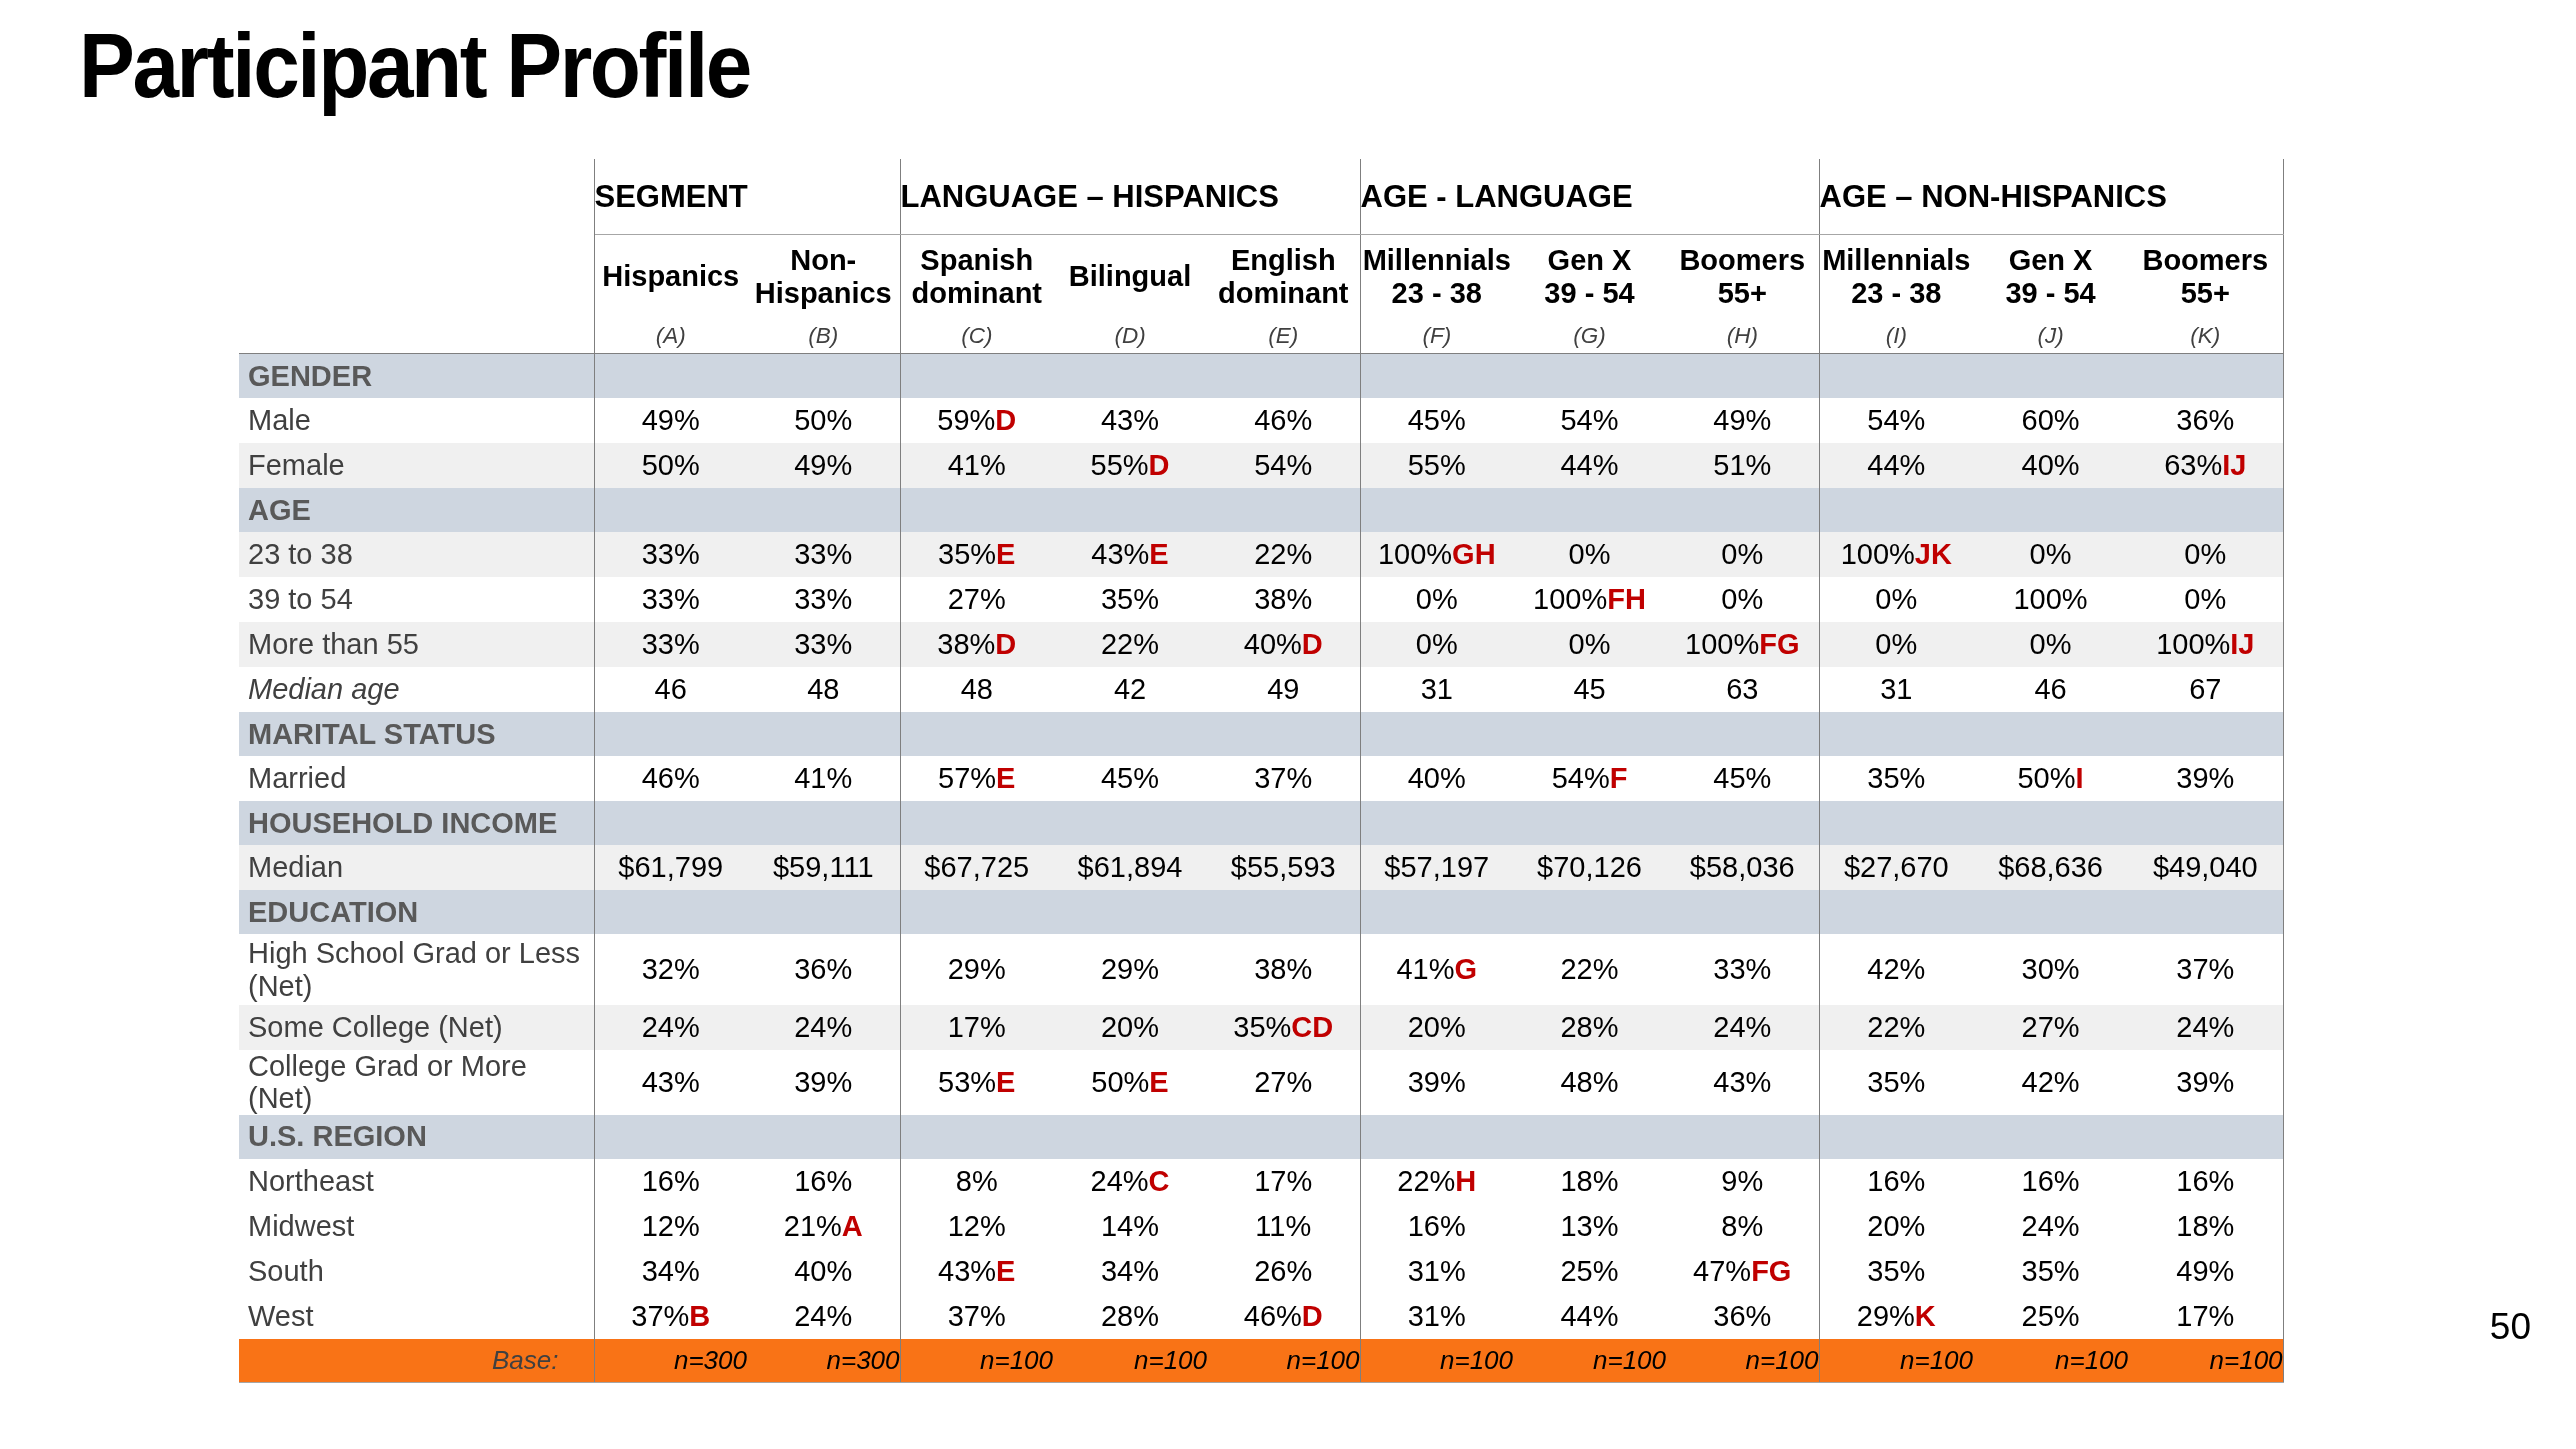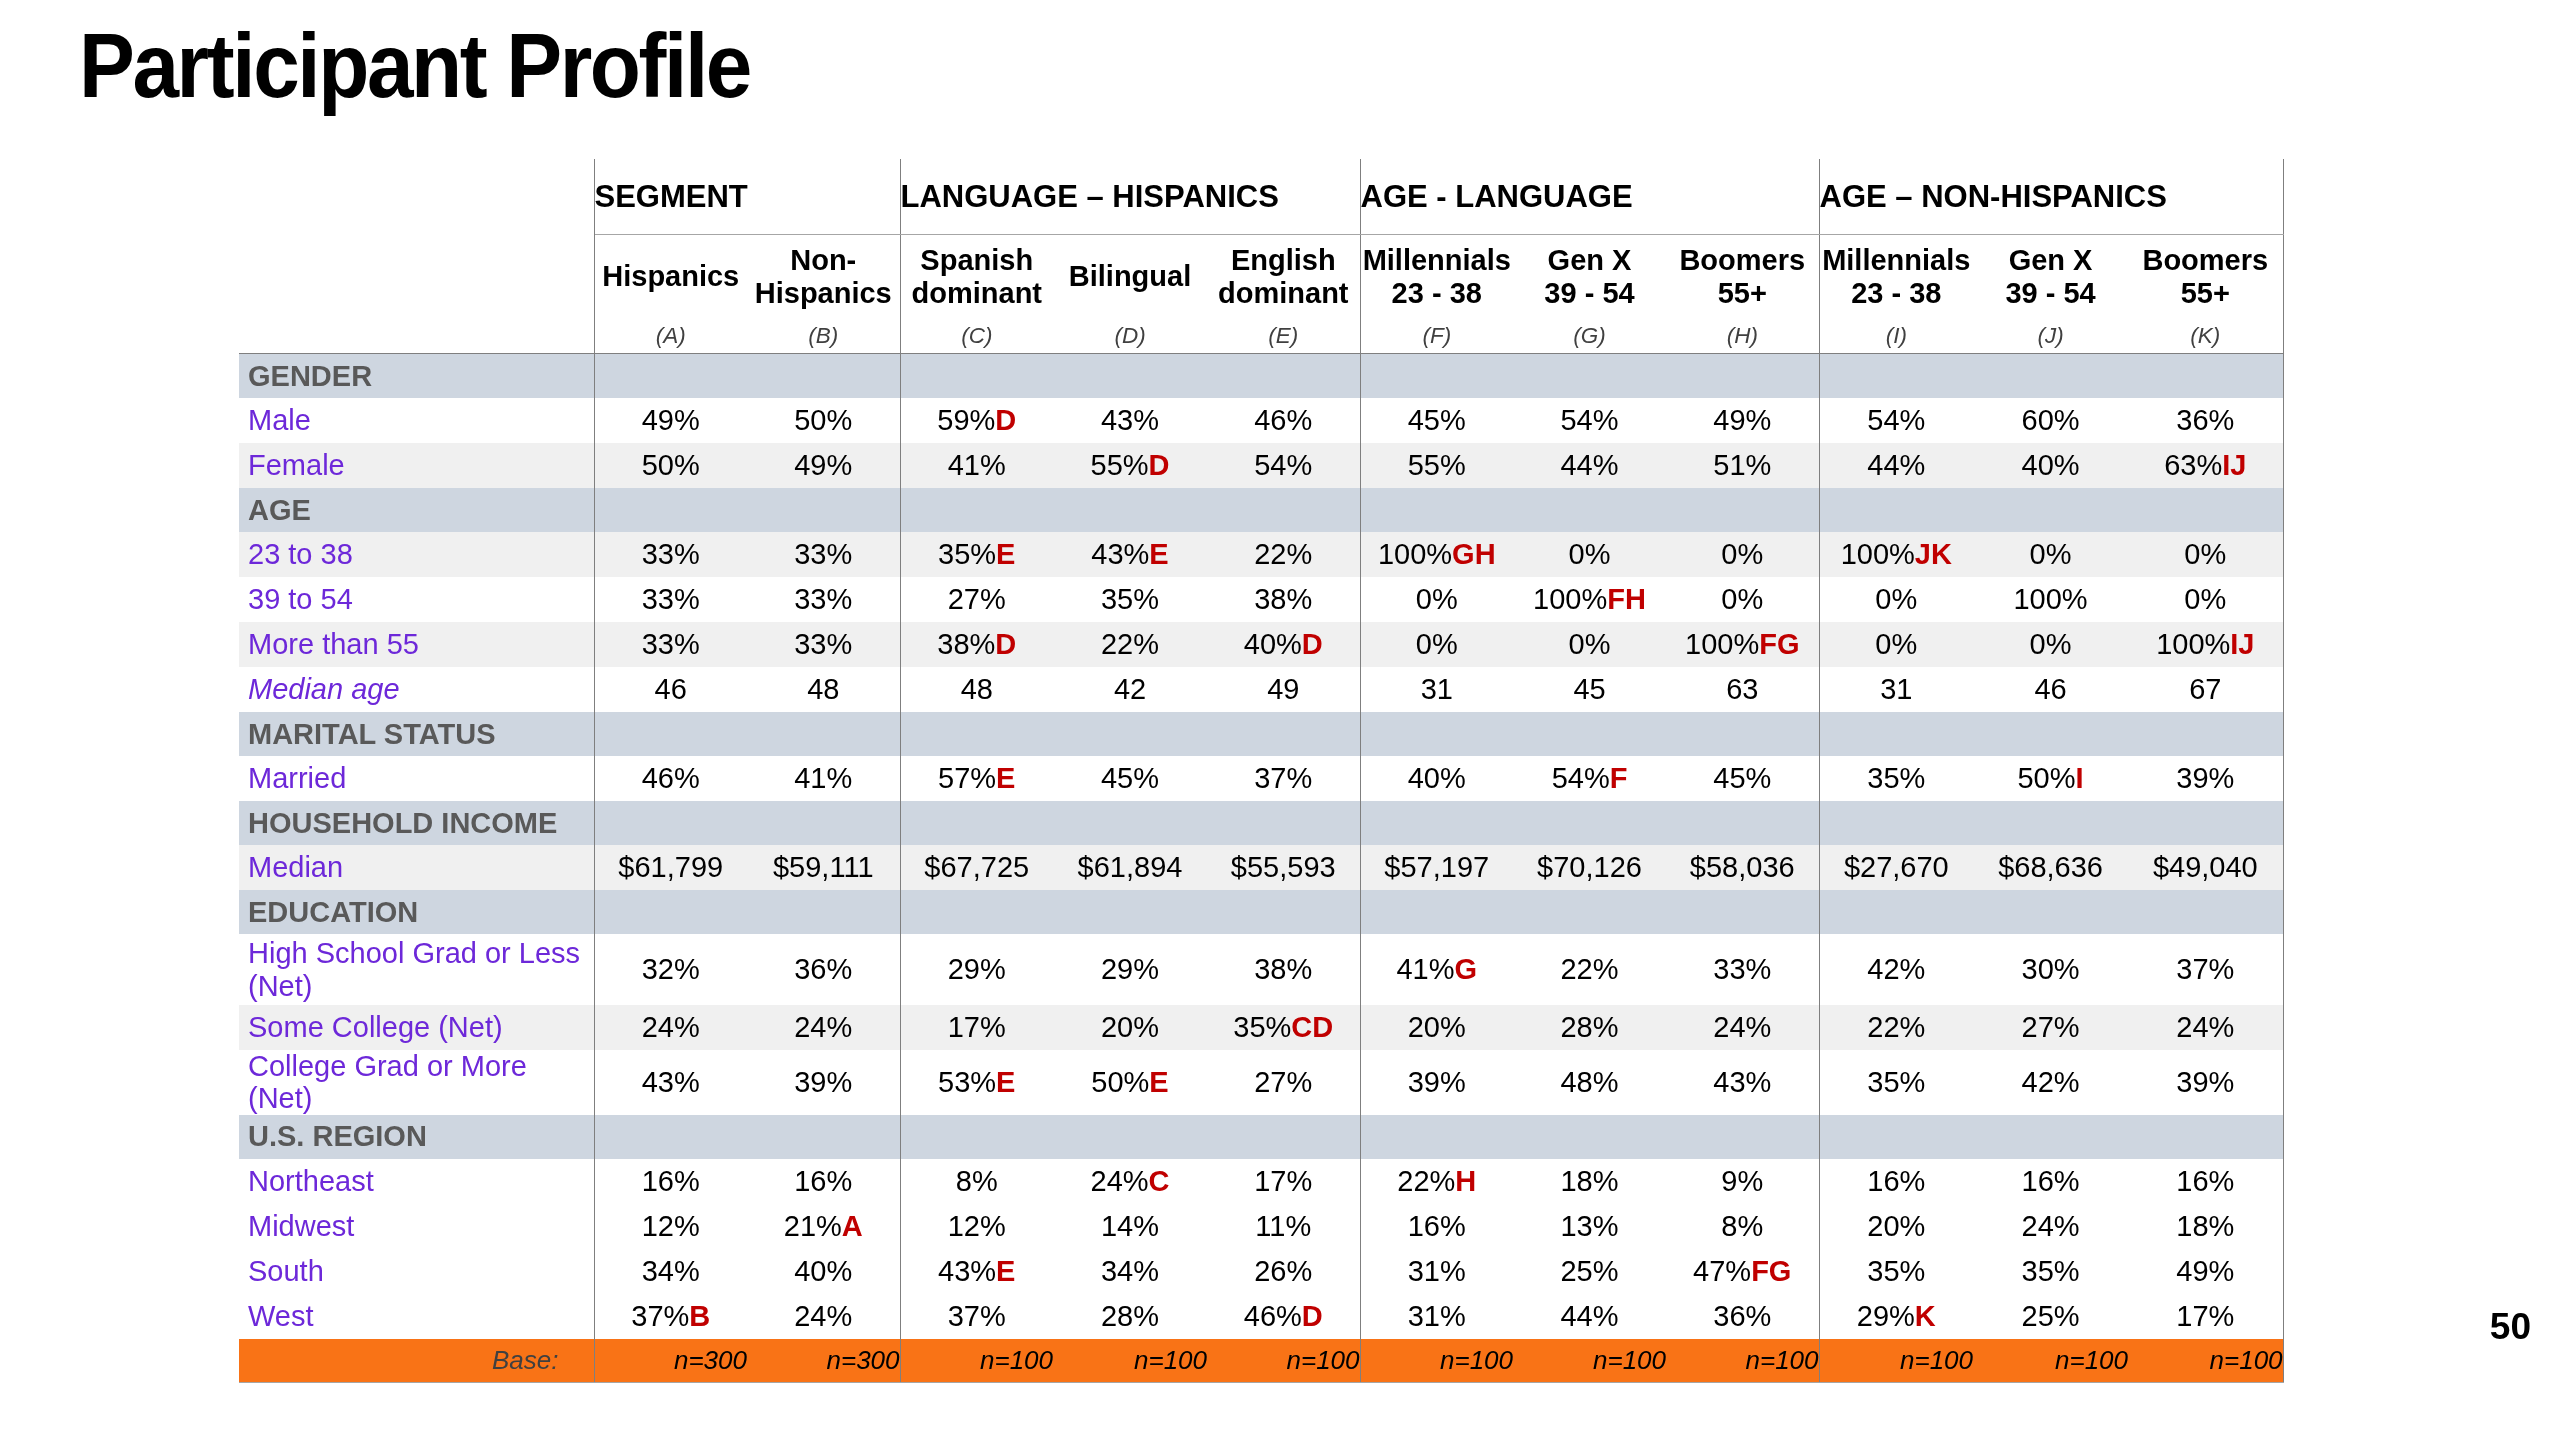--- a/index.html
+++ b/index.html
@@ -12,29 +12,29 @@
   th,td{padding:0;margin:0;vertical-align:middle;overflow:hidden}
   .ghead{height:75px;font-size:31px;font-weight:700;text-align:left;border-bottom:1.3px solid #a6a6a6}
   .spacer{border-bottom:1.3px solid #7f7f7f;background:#fff}
   .subh{height:83px;font-size:29px;font-weight:700;text-align:center;white-space:pre-line;line-height:1.12}
   .letter{height:35px;font-size:22.5px;font-style:italic;color:#404040;text-align:center;border-bottom:1.3px solid #7f7f7f}
   tr.band td{height:44px;background:#ced6e0}
   .bandlabel{font-size:29px;font-weight:700;color:#595959;text-align:left;padding-left:9px}
   tr.datarow{height:45px}
   tr.tall{height:71px}
   tr.alt td{background:#f0f0f0}
-  .rlabel{font-size:29px;color:#6d28d9;text-align:left;padding-left:9px;line-height:1.12}
+  .rlabel{font-size:29px;color:#404040;text-align:left;padding-left:9px;line-height:1.12}
   .rlabel.it{font-style:italic}
   .val{font-size:29px;text-align:center;color:#000;white-space:nowrap}
   .sig{color:#c00000;font-weight:700}
   .vr{border-right:1.3px solid #7f7f7f}
   tr.baserow td{height:43px;border-bottom:1.3px solid #a6a6a6;font-style:italic;background:#f97316}
   .blabel{font-size:26px;color:#404040;text-align:right;padding-right:35px}
   .bval{font-size:26px;text-align:right;color:#000}
-  .pagenum{position:absolute;right:45px;top:1306px;font-size:37px;font-weight:700;color:#000}
+  .pagenum{position:absolute;right:45px;top:1306px;font-size:37px;font-weight:400;color:#000}
 </style>
 </head>
 <body>
 
 <div class="title">Participant Profile</div>
 
 <table>
   <colgroup>
       <col style="width: 355px;">
       <col style="width: 153px;">

